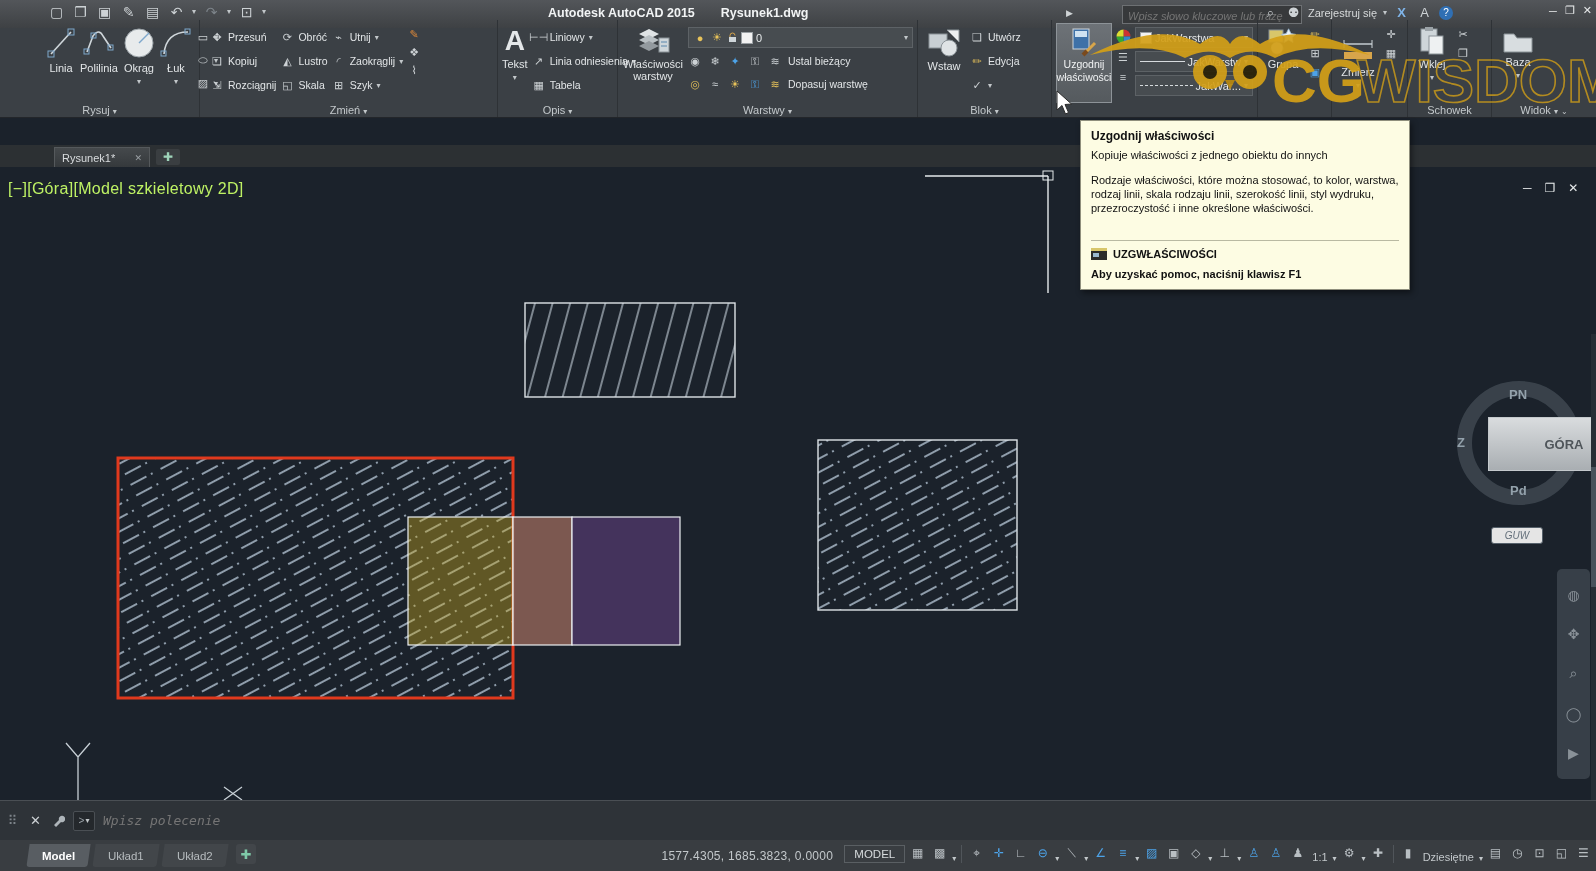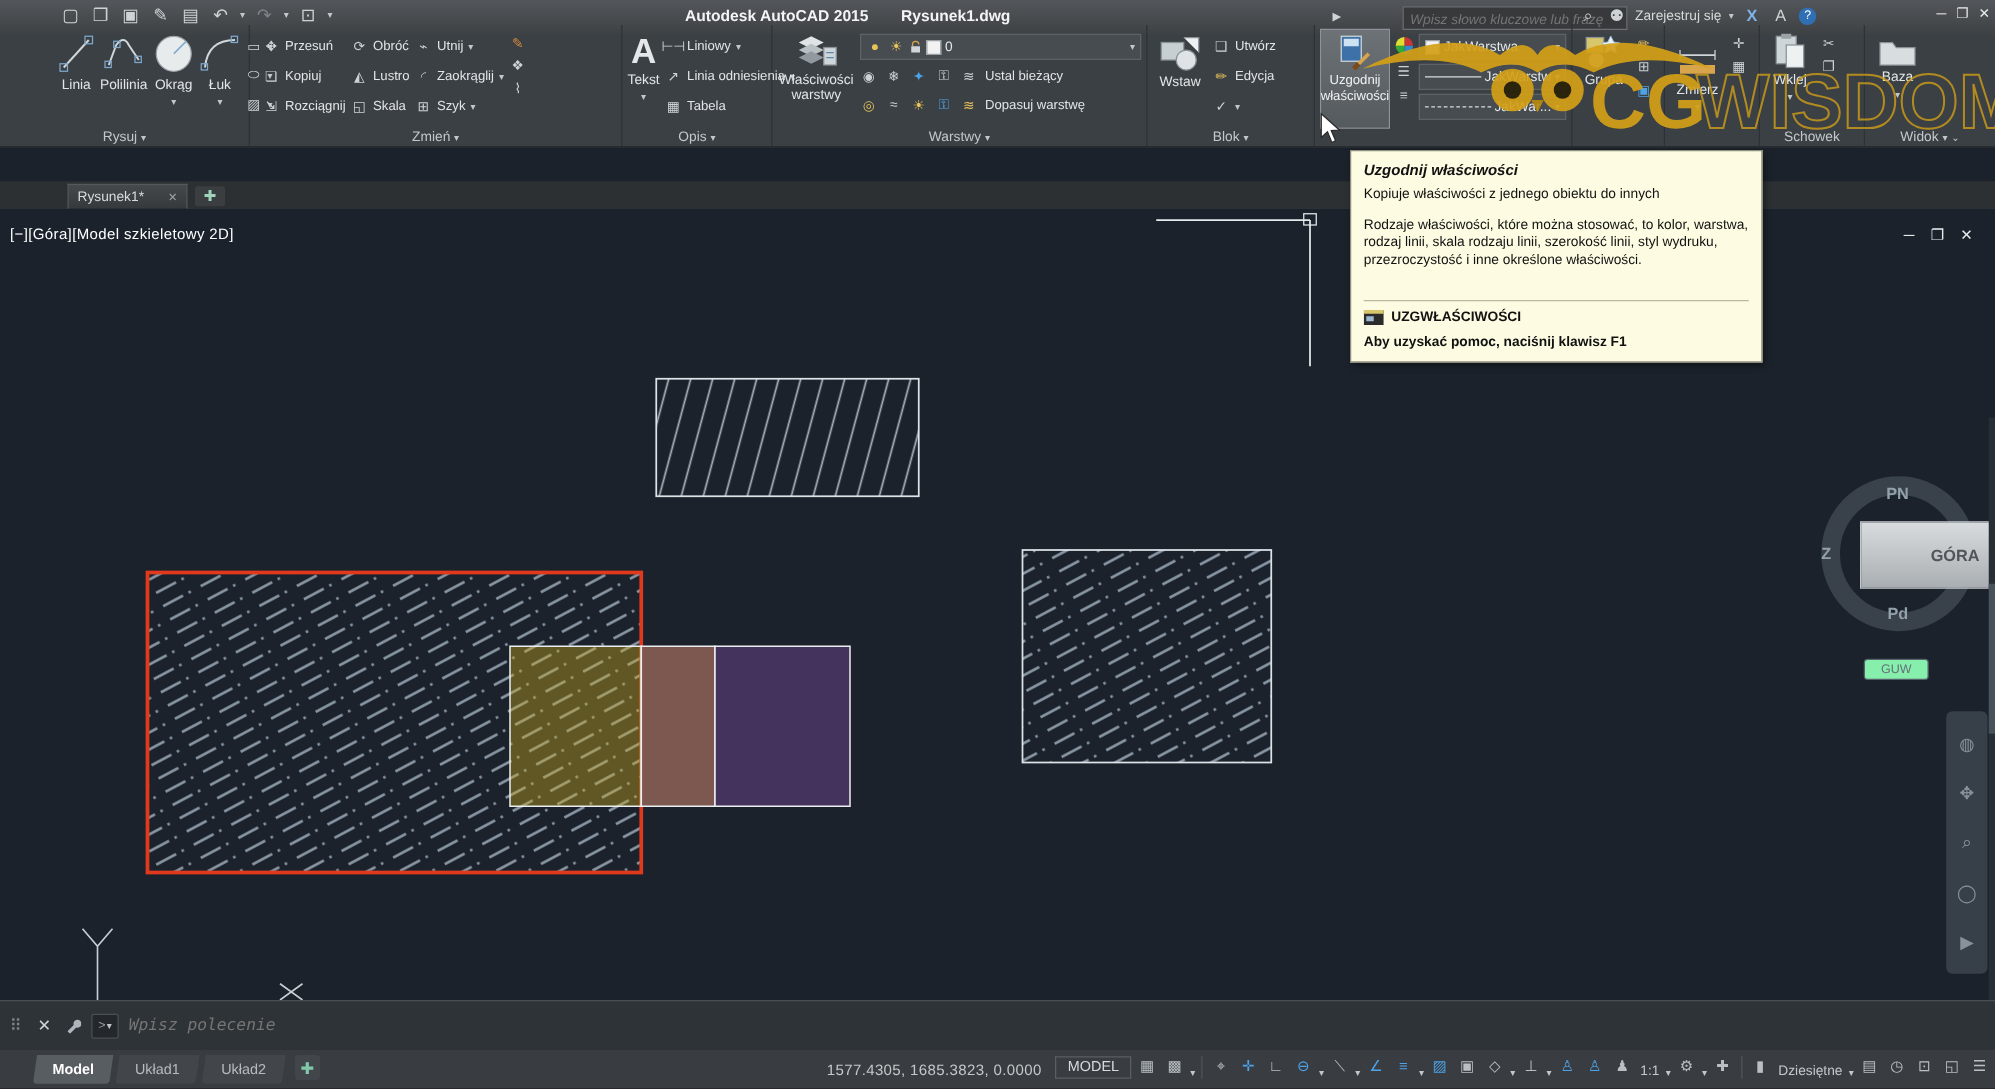--- a/index.html
+++ b/index.html
@@ -44,31 +44,31 @@
   #matchbtn{width:54px;height:75px;background:linear-gradient(#6b7householder,#585d61);background:linear-gradient(#6d7277,#555a5e);
     border:1px solid #8d9398;display:flex;flex-direction:column;align-items:center;padding-top:3px;gap:1px;
     color:#f0f2f3;font-size:10.5px;line-height:12px;}
   
   #filetabs{left:0;top:145px;width:1596px;height:22px;background:#2c3033;border-bottom:1px solid #4d5256;}
   #filetab1{left:54px;top:2px;width:96px;height:20px;background:linear-gradient(#45494c,#35393c);
     border:1px solid #55595c;border-bottom:none;color:#d9dcde;font-size:11px;display:flex;align-items:center;justify-content:space-between;padding:0 7px;box-sizing:border-box;}
   #filetabplus{left:156px;top:4px;width:24px;height:16px;background:#3a3e41;border-radius:2px;color:#9fd4ba;font-size:12px;display:flex;align-items:center;justify-content:center;}
   
   #canvas{left:0;top:167px;width:1596px;height:633px;background:#1b222b;overflow:hidden;}
-  #vplabel{left:8px;top:13px;color:#ffffff;font-size:12px;letter-spacing:0.3px;}
+  #vplabel{left:8px;top:13px;color:#bef264;font-size:16px;letter-spacing:0.3px;}
   #winctl-canvas{left:1523px;top:14px;gap:13px;color:#e8ebec;font-size:12px;}
   
   #viewcube{left:1455px;top:212px;width:128px;height:128px;}
   #vc-ring{position:absolute;left:2px;top:2px;width:124px;height:124px;border-radius:50%;
      border:15px solid rgba(118,130,139,0.33);box-sizing:border-box;}
   #vc-square{position:absolute;left:33px;top:38px;width:62px;height:52px;background:linear-gradient(#d9dcde,#a9aeb2);
      color:#4f555a;font-weight:bold;font-size:13px;display:flex;align-items:center;justify-content:center;border:1px solid #c4c9cc;padding-left:44px;}
   .vc-lbl{position:absolute;color:#93a1ab;font-weight:bold;font-size:13px;}
-  #guw{left:1491px;top:360px;width:50px;height:15px;background:#86efac;border:1px solid #55606a;border-radius:3px;
-     color:#64707b;font-size:10px;display:flex;align-items:center;justify-content:center;}
+  #guw{left:1491px;top:360px;width:50px;height:15px;background:#e5e5e5;border:1px solid #55606a;border-radius:3px;
+     color:#64707b;font-size:10px;display:flex;align-items:center;justify-content:center;font-style:italic;}
   
   #navbar{left:1557px;top:402px;width:33px;height:210px;background:rgba(130,140,146,0.28);border-radius:5px;
      display:flex;flex-direction:column;align-items:center;justify-content:space-around;padding:6px 0;box-sizing:border-box;}
   #navbar .ic{color:rgba(205,213,218,0.55);font-size:14px;}
   #scrollstrip{left:1591px;top:167px;width:5px;height:633px;background:#272e35;}
   #scrollthumb{left:1591px;top:300px;width:5px;height:120px;background:#48525b;}
   
   #cmdbar{left:0;top:800px;width:1596px;height:40px;background:#2e3338;border-top:1px solid #4a4f54;display:flex;align-items:center;padding-left:4px;box-sizing:border-box;gap:6px;}
   #cmdbar input{flex:1;background:transparent;border:none;outline:none;font-family:"DejaVu Sans Mono",monospace;
      font-style:italic;font-size:13px;color:#8f979d;}
@@ -84,21 +84,21 @@
   #statusR{position:absolute;right:3px;top:843px;display:flex;align-items:flex-end;gap:3px;}
   #coords{color:#c3c8cb;font-size:12px;letter-spacing:0.3px;padding:0 8px;}
   #modelbtn{border:1px solid #5a5f63;color:#d6dadc;font-size:11.5px;padding:2px 9px;}
   .sbtn{display:flex;align-items:center;justify-content:center;min-width:17px;height:20px;font-size:12px;color:#b9bfc3;padding:0 1px;}
   .sbtn.on{color:#4da3e8;}
   .ssep{width:1px;height:18px;background:#50555a;margin:0 2px;}
   .stext{color:#c3c8cb;font-size:11px;white-space:nowrap;padding:0 2px;}
   
   #tooltip{left:1080px;top:120px;width:330px;background:#fdfce3;border:1px solid #8f8f7d;
      box-shadow:2px 3px 6px rgba(0,0,0,0.45);z-index:20;padding:8px 10px 9px 10px;box-sizing:border-box;color:#111;}
-  #tooltip .tt-title{font-size:12px;font-weight:bold;margin-bottom:6px;font-style:italic;}
+  #tooltip .tt-title{font-size:12px;font-weight:bold;margin-bottom:6px;}
   #tooltip .tt-sum{font-size:11px;margin-bottom:12px;}
   #tooltip .tt-body{font-size:11px;line-height:14px;margin-bottom:25px;}
   #tooltip .tt-hr{border-top:1px solid #b9b9a2;margin:4px 0 7px 0;}
   #tooltip .tt-cmd{display:flex;align-items:center;gap:6px;font-size:11px;font-weight:bold;margin-bottom:8px;}
   #tooltip .tt-help{font-size:11px;font-weight:bold;}
   
   #watermark{left:870px;top:0;z-index:6;pointer-events:none;opacity:0.92;}
   
   #cursor{left:1056px;top:90px;z-index:30;pointer-events:none;}
 </style>

